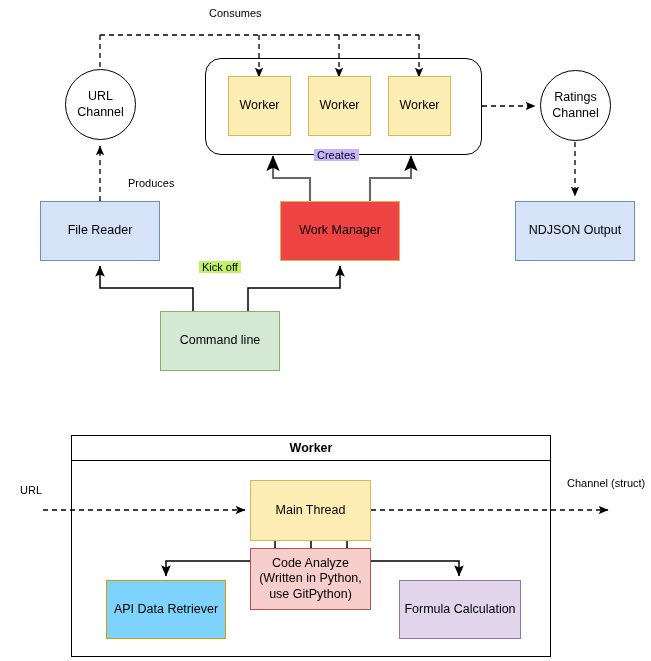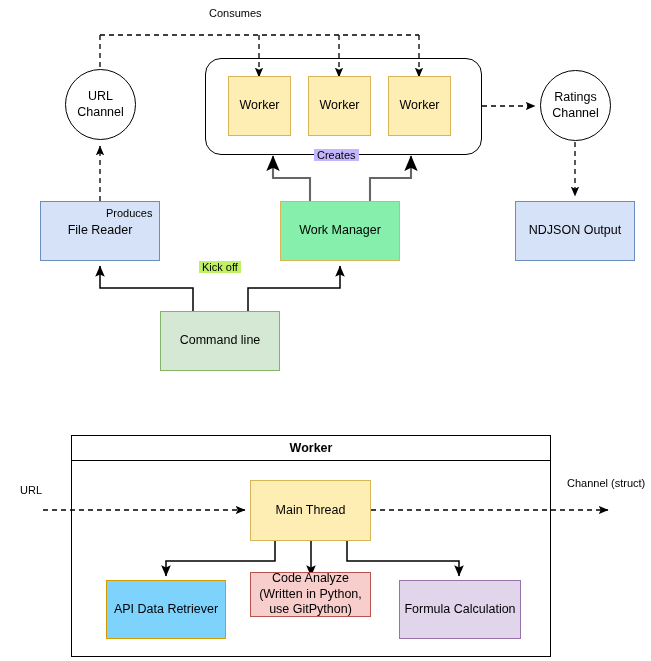--- a/index.html
+++ b/index.html
@@ -159,55 +159,55 @@
 
   <div class="node circle-node" style="left:540px; top:70px; width:71px; height:71px; border-color:#000000;">
     <span style="white-space:pre-line;">Ratings
 Channel</span>
   </div>
 
   <div class="node" style="left:40px; top:201px; width:120px; height:60px; background:#d5e2f7; border-color:#6c8ebf;">
     <span>File Reader</span>
   </div>
 
-  <div class="node" style="left:280px; top:201px; width:120px; height:60px; background:#86efac; border-color:#d6b656;">
+  <div class="node" style="left:280px; top:201px; width:120px; height:60px; background:#ef4444; border-color:#d6b656;">
     <span>Work Manager</span>
   </div>
 
   <div class="node" style="left:160px; top:311px; width:120px; height:60px; background:#d5e8d4; border-color:#82b366;">
     <span>Command line</span>
   </div>
 
   <div class="node" style="left:515px; top:201px; width:120px; height:60px; background:#d5e2f7; border-color:#6c8ebf;">
     <span>NDJSON Output</span>
   </div>
 
   <div class="edge-label" style="left:209px; top:7px;">Consumes</div>
 
-  <div class="edge-label" style="left:106px; top:177px;margin-top:30px;">Produces</div>
+  <div class="edge-label" style="left:128px; top:177px;">Produces</div>
 
   <div class="edge-label" style="left:314px; top:149px; background:#c4b5fd; padding:0 3px;">Creates</div>
 
   <div class="edge-label" style="left:199px; top:261px; background:#bef264; padding:0 3px;text-align:center;">Kick off</div>
 
   <div class="worker-frame" style="left:71px; top:435px; width:480px; height:222px;"></div>
 
   <div class="worker-title" style="left:71px; top:435px; width:480px; height:26px;">
     <span>Worker</span>
   </div>
 
   <div class="node" style="left:250px; top:480px; width:121px; height:61px; background:#ffeeb4; border-color:#d6b656;">
     <span>Main Thread</span>
   </div>
 
   <div class="node" style="left:106px; top:580px; width:120px; height:59px; background:#7dd3fc; border-color:#d79b00;">
     <span>API Data Retriever</span>
   </div>
 
-  <div class="node" style="left:250px; top:572px; width:121px; height:45px; background:#f8cecc; border-color:#b85450;">
+  <div class="node" style="left:250px; top:548px; width:121px; height:62px; background:#f8cecc; border-color:#b85450;">
     <span style="white-space:pre-line;">Code Analyze
 (Written in Python,
 use GitPython)</span>
   </div>
 
   <div class="node" style="left:399px; top:580px; width:122px; height:59px; background:#e1d5ec; border-color:#9673a6;">
     <span>Formula Calculation</span>
   </div>
 
   <div class="edge-label" style="left:20px; top:484px;">URL</div>

